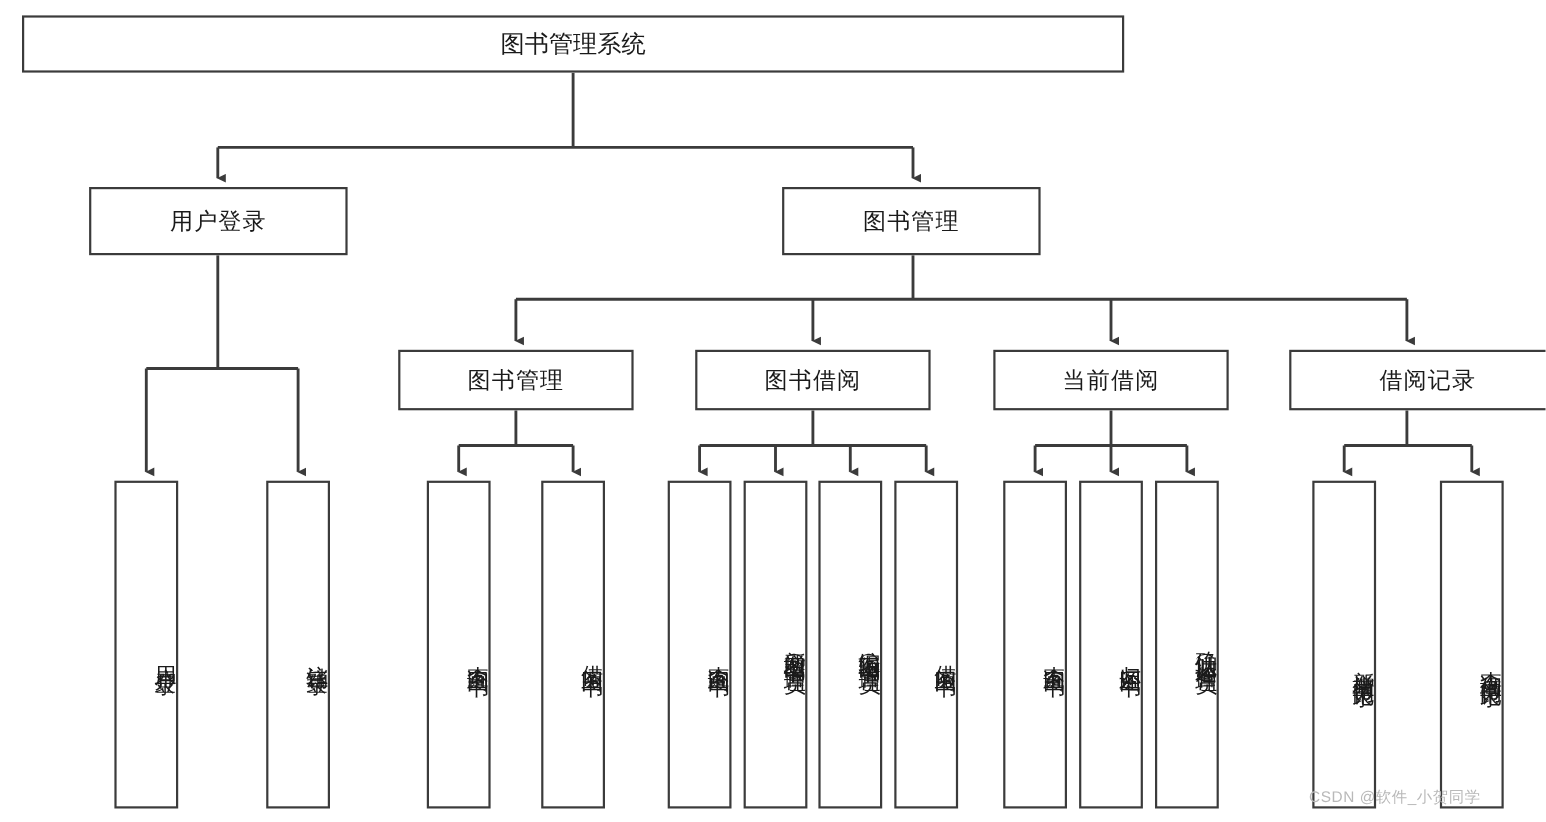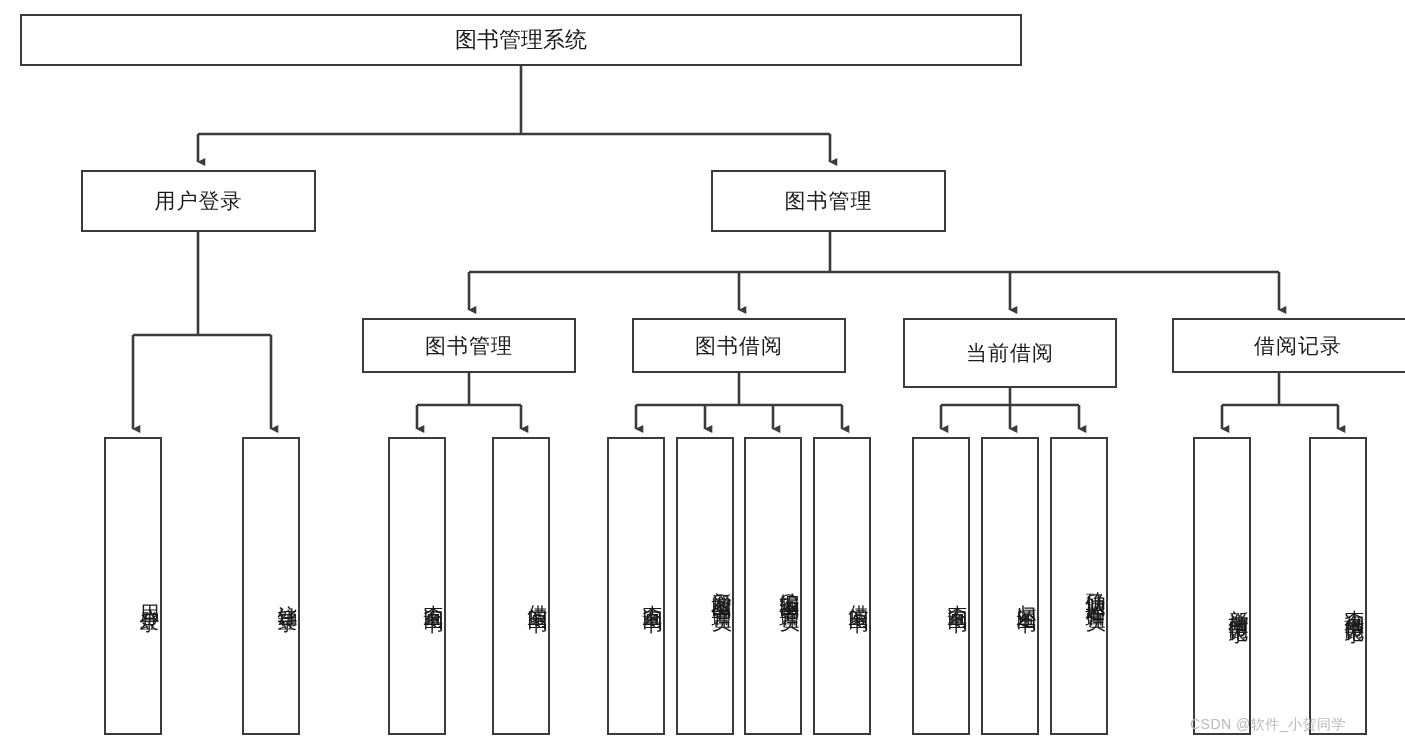--- a/index.html
+++ b/index.html
@@ -127,21 +127,21 @@
     </g>
   </svg>
 
   <div class="node node-root" style="left:20px; top:14px; width:1002px; height:52px;">图书管理系统</div>
 
   <div class="node node-h" style="left:81px; top:170px; width:235px; height:62px;">用户登录</div>
   <div class="node node-h" style="left:711px; top:170px; width:235px; height:62px;">图书管理</div>
 
   <div class="node node-h" style="left:362px; top:318px; width:214px; height:55px;">图书管理</div>
   <div class="node node-h" style="left:632px; top:318px; width:214px; height:55px;">图书借阅</div>
-  <div class="node node-h" style="left:903px; top:318px; width:214px; height:70px;">当前借阅</div>
+  <div class="node node-h" style="left:903px; top:318px; width:214px; height:55px;">当前借阅</div>
   <div class="node node-h" style="left:1172px; top:318px; width:252px; height:55px;">借阅记录</div>
 
   <div class="node node-v" style="left:104px; top:437px; width:58px; height:298px;">
     <span class="vlabel">用户登录</span>
   </div>
   <div class="node node-v" style="left:242px; top:437px; width:58px; height:298px;">
     <span class="vlabel">注销登录</span>
   </div>
 
   <div class="node node-v" style="left:388px; top:437px; width:58px; height:298px;">

